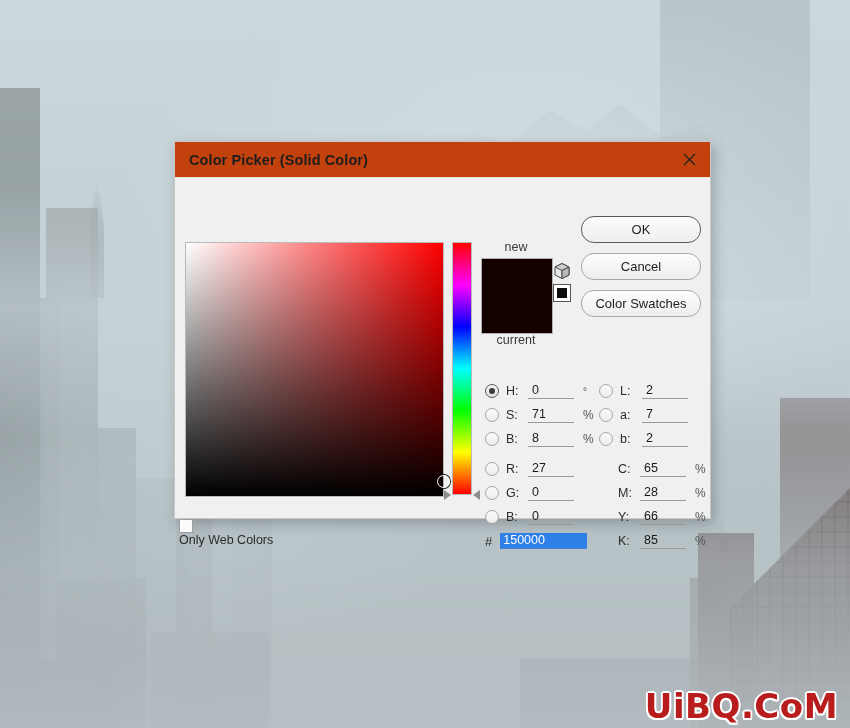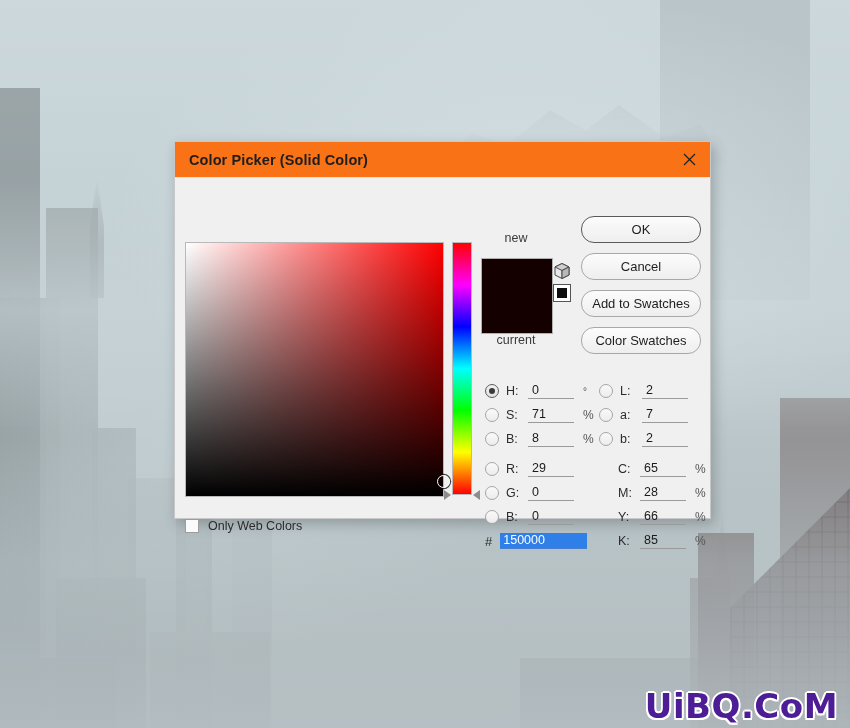--- a/index.html
+++ b/index.html
@@ -83,21 +83,21 @@
   }
 
   
   #dialog{
     position:absolute;left:174px;top:141px;width:535px;height:376px;
     background:#f0f0f0;
     border:1px solid #c8c8c8;
     box-shadow:3px 5px 12px rgba(60,70,75,.33);
   }
   #titlebar{
-    height:35px;background:#f97316;border-bottom:1px solid #e2e2e2;
+    height:35px;background:#c2410c;border-bottom:1px solid #e2e2e2;
     display:flex;align-items:center;justify-content:space-between;padding:0 6px 0 14px;
   }
   #title-text{font-size:14.5px;font-weight:bold;color:#1e1e1e;letter-spacing:.1px;}
   #close-btn{
     width:30px;height:26px;display:flex;align-items:center;justify-content:center;
     cursor:pointer;color:#222;
   }
   #close-btn svg{display:block;}
 
   #body{position:relative;height:340px;}
@@ -125,21 +125,21 @@
       #00ff00 66.66%, #ffff00 83.33%, #ff0000 100%);
   }
   .hue-marker{
     position:absolute;width:0;height:0;
     border-top:5px solid transparent;border-bottom:5px solid transparent;
   }
   .hue-marker.left{left:-8px;border-left:7px solid #8d8d8d;}
   .hue-marker.right{right:-8px;border-right:7px solid #8d8d8d;}
 
   
-  #new-label{position:absolute;left:303px;top:53px;width:76px;text-align:center;font-size:12.5px;color:#3a3a3a;}
+  #new-label{position:absolute;left:303px;top:62px;width:76px;text-align:center;font-size:12.5px;color:#3a3a3a;}
   #swatch{position:absolute;left:306px;top:80px;width:70px;height:74px;border:1px solid #b0b0b0;}
   #swatch-new{height:50%;}
   #swatch-current{height:50%;}
   #current-label{position:absolute;left:303px;top:155px;width:76px;text-align:center;font-size:12.5px;color:#3a3a3a;}
   #gamut-warn{position:absolute;left:378px;top:84px;width:18px;height:18px;}
   #websafe-warn{position:absolute;left:378px;top:106px;width:16px;height:16px;border:1px solid #555;background:#fff;
                 display:flex;align-items:center;justify-content:center;}
   #websafe-warn i{display:block;width:10px;height:10px;background:#0d0d0d;}
 
   
@@ -172,21 +172,21 @@
 
   
   #hex-row{position:absolute;left:310px;top:285px;display:flex;align-items:center;}
   #hex-sym{font-size:13px;color:#2b2b2b;margin-right:8px;}
   #hex-val{
     width:82px;border-bottom:1px solid #4a7fd0;padding:0 2px 1px 3px;
     font-size:12.5px;background:#2f7fe8;color:#ffffff;cursor:text;
   }
 
   
-  #webcolors{position:absolute;left:10px;top:330px;display:flex;cursor:pointer;}
+  #webcolors{position:absolute;left:4px;top:330px;display:flex;cursor:pointer;flex-direction:column;}
   #webcolors .cb{
     width:12px;height:12px;border:1px solid #9d9d9d;background:#fbfbfb;margin-right:9px;
   }
   #webcolors span{font-size:12.5px;color:#2b2b2b;}
 </style>
 </head>
 <body>
 
 <div id="backdrop">
   <div class="sky"></div>
@@ -209,21 +209,21 @@
   <div class="bld b-r4"></div>
   <div class="bld b-r5"></div>
   <div class="bld b-r2"></div>
   <div class="bld b-r1"></div>
   <div class="grid"></div>
   <div class="fog-mid"></div>
   <div class="fog-bottom"></div>
   <div class="haze"></div>
 </div>
 
-<div id="watermark" style="color: #4c1d95;">UiBQ.CoM</div>
+<div id="watermark" style="color: #b91c1c;">UiBQ.CoM</div>
 
 <div id="dialog">
 
   <div id="titlebar">
     <div id="title-text">Color Picker (Solid Color)</div>
     <div id="close-btn">
       <svg width="13" height="13" viewBox="0 0 13 13" aria-hidden="true">
         <line x1="1" y1="1" x2="12" y2="12" stroke="currentColor" stroke-width="1.3"></line>
         <line x1="12" y1="1" x2="1" y2="12" stroke="currentColor" stroke-width="1.3"></line>
       </svg>
@@ -260,21 +260,20 @@
         <polygon points="9,8.5 16,5 16,13 9,16.5" fill="#b8b8b8" stroke="#4a4a4a" stroke-width="1"></polygon>
       </svg>
     </div>
     <div id="websafe-warn">
         <i></i>
       </div>
 
     <div id="buttons">
       <div class="btn primary">OK</div>
       <div class="btn">Cancel</div>
-      <div class="btn gap">Add to Swatches</div>
       <div class="btn gap">Color Swatches</div>
     </div>
 
     <div class="field" style="left:310px;top:205px">
       <div class="radio on"></div>
       <div class="flabel">H:</div>
       <div class="fval">0</div>
       <div class="funit deg">°</div>
     </div>
     <div class="field" style="left:310px;top:229px">
@@ -286,21 +285,21 @@
     <div class="field" style="left:310px;top:253px">
       <div class="radio"></div>
       <div class="flabel">B:</div>
       <div class="fval">8</div>
       <div class="funit">%</div>
     </div>
 
     <div class="field" style="left:310px;top:283px">
       <div class="radio"></div>
       <div class="flabel">R:</div>
-      <div class="fval">29</div>
+      <div class="fval">27</div>
     </div>
     <div class="field" style="left:310px;top:307px">
       <div class="radio"></div>
       <div class="flabel">G:</div>
       <div class="fval">0</div>
     </div>
     <div class="field" style="left:310px;top:331px">
       <div class="radio"></div>
       <div class="flabel">B:</div>
       <div class="fval">0</div>

